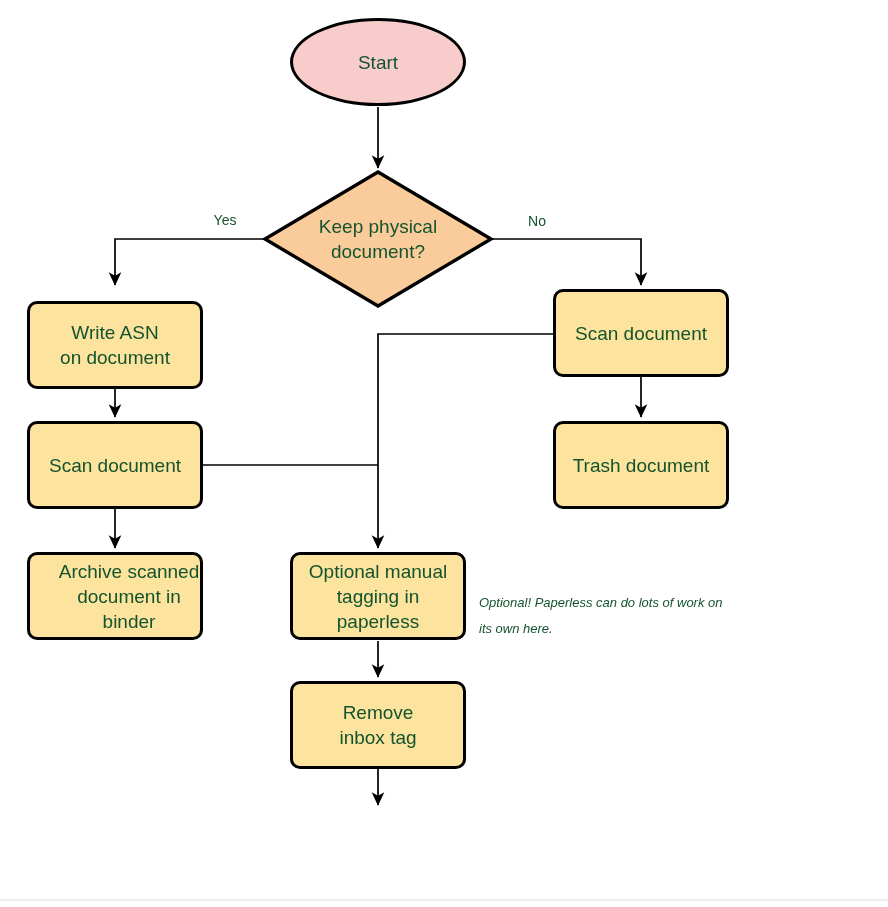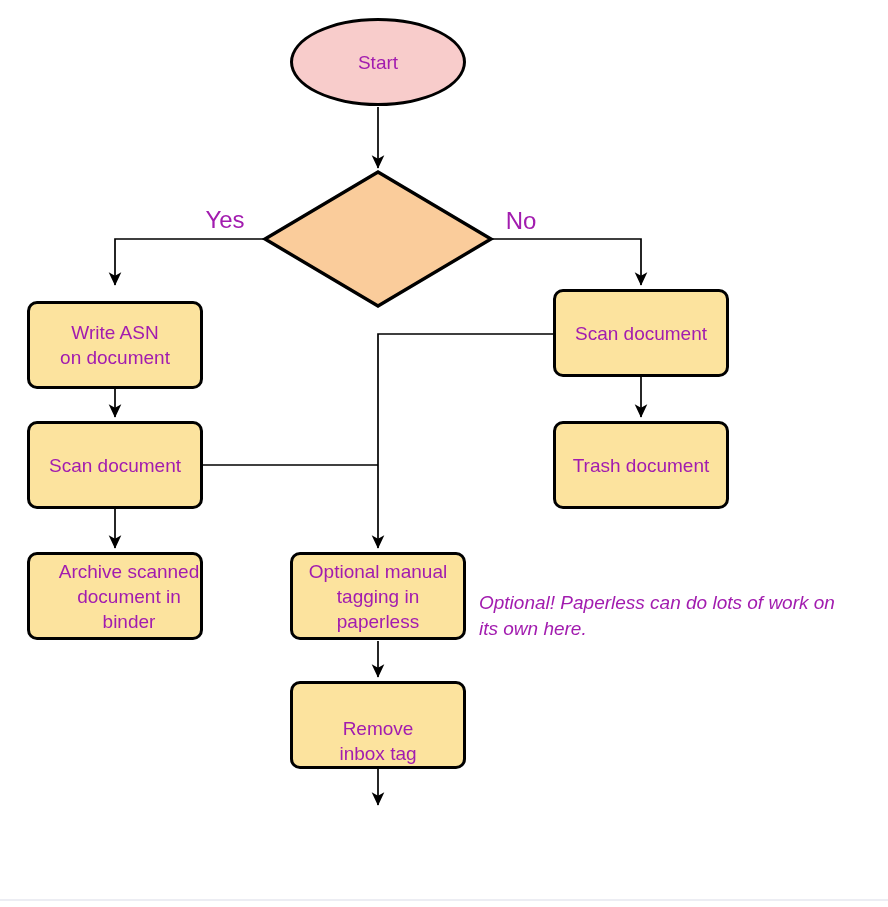--- a/index.html
+++ b/index.html
@@ -3,21 +3,21 @@
 <meta charset="utf-8">
 <style>
   html, body { margin: 0; padding: 0; background: #ffffff; }
   #canvas {
     position: relative;
     width: 888px;
     height: 907px;
     background: #ffffff;
     overflow: hidden;
     font-family: "Liberation Sans", "DejaVu Sans", sans-serif;
-    color: #a21caf;
+    color: #14532d;
   }
   #edges {
     position: absolute;
     left: 0; top: 0;
     width: 888px; height: 907px;
   }
   .edge {
     fill: none;
     stroke: var(--stroke, #000);
     stroke-width: 1.7;
@@ -50,30 +50,30 @@
     background: var(--terminator-fill, #F8CCCB);
     border: 3px solid var(--stroke, #000);
     border-radius: 50%;
   }
   .decision-label {
     position: absolute;
     background: transparent;
   }
   .edge-label {
     position: absolute;
-    font-size: 24px;
+    font-size: 14px;
     line-height: 20px;
     text-align: center;
   }
   .annotation {
     position: absolute;
     left: 479px;
     top: 590px;
     width: 410px;
-    font-size: 19px;
+    font-size: 13px;
     line-height: 26px;
     font-style: italic;
     white-space: pre-line;
   }
   .bottom-edge-line {
     position: absolute;
     left: 0;
     top: 899px;
     width: 888px;
     height: 2px;
@@ -103,24 +103,28 @@
     <path class="edge" d="M 553 334 L 378 334 L 378 548" marker-end="url(#arrow)"></path>
     <path class="edge" d="M 203 465 L 378 465"></path>
     <path class="edge" d="M 378 641 L 378 677" marker-end="url(#arrow)"></path>
     <path class="edge" d="M 378 769 L 378 805" marker-end="url(#arrow)"></path>
   </svg>
 
   <div class="node terminator" style="left:290px; top:18px; width:176px; height:88px;">
     <span>Start</span>
   </div>
 
+  <div class="node decision-label" style="left:268px; top:172px; width:220px; height:134px;">
+    <span>Keep physical
+document?</span>
+  </div>
 
   <div class="edge-label" style="left:200px; top:210px; width:50px;">Yes</div>
 
-  <div class="edge-label" style="left:496px; top:211px; width:50px;">No</div>
+  <div class="edge-label" style="left:496px; top:211px; width:50px;text-align:right;">No</div>
 
   <div class="node process" style="left:27px; top:289px;margin-top:12px;">
     <span>Write ASN
 on document</span>
   </div>
 
   <div class="node process" style="left:27px; top:421px;">
     <span>Scan document</span>
   </div>
 
@@ -137,21 +141,21 @@
   <div class="node process" style="left:553px; top:421px;align-items:center;">
     <span>Trash document</span>
   </div>
 
   <div class="node process" style="left:290px; top:552px;">
     <span>Optional manual
 tagging in
 paperless</span>
   </div>
 
-  <div class="node process" style="left:290px; top:681px;align-items:flex-end;">
+  <div class="node process" style="left:290px; top:681px;">
     <span>Remove
 inbox tag</span>
   </div>
 
 
   <div class="annotation">Optional! Paperless can do lots of work on
 its own here.</div>
 
   <div class="bottom-edge-line"></div>
 

